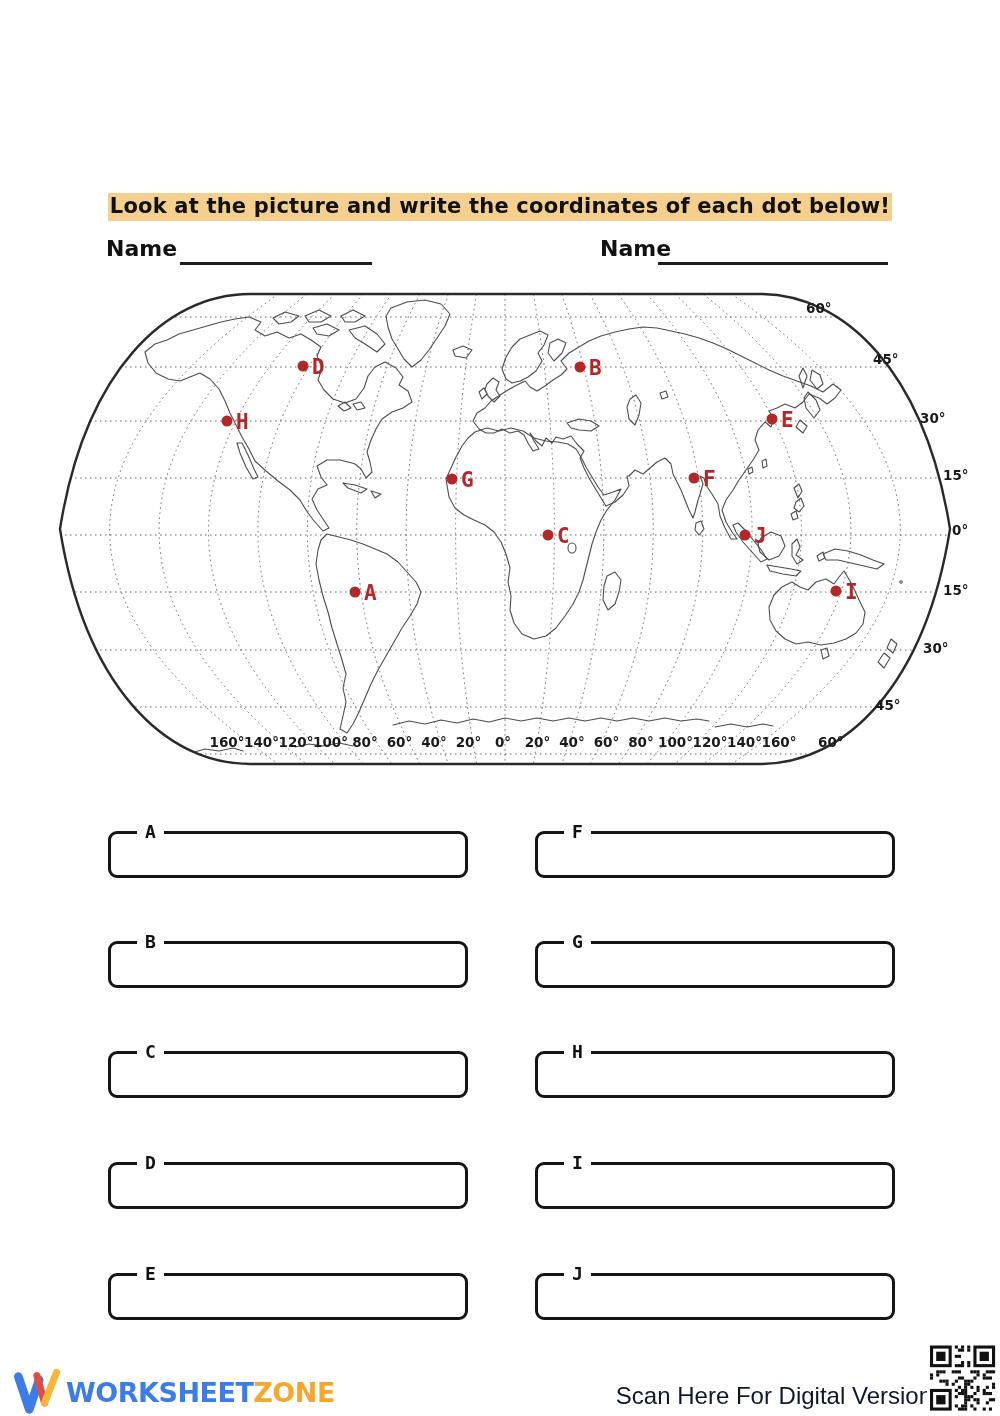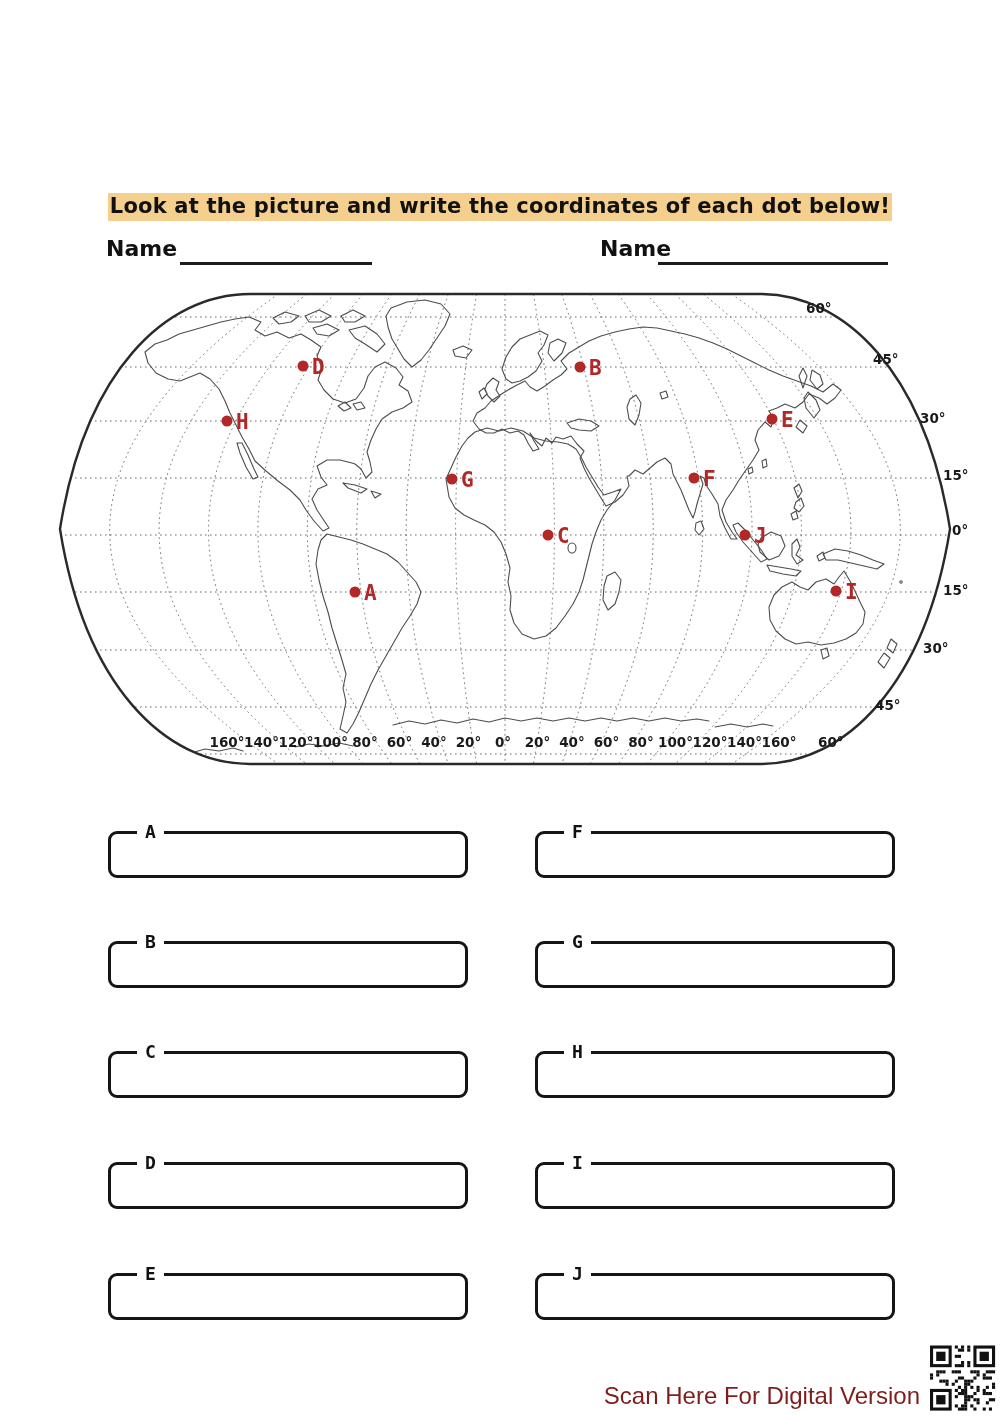--- a/index.html
+++ b/index.html
@@ -28,22 +28,22 @@
                    border:3px solid #151515; border-radius:9px; background:#fff; }
   .answers .abox .lt { position:absolute; top:-13px; left:26px; background:#fff;
                        padding:0 8px; font-family:"DejaVu Sans Mono", monospace;
                        font-weight:bold; font-size:18px; color:var(--ink); }
 
   .brand { position:absolute; left:14px; top:1368px; display:flex; align-items:center; }
   .brand-text { font-weight:bold; font-size:27px; letter-spacing:-0.5px; margin-left:4px; }
   .brand-text .w1 { color:var(--brand-blue,#3c7ce6); }
   .brand-text .w2 { color:var(--brand-orange,#f5a72b); }
 
-  .scan-text { position:absolute; right:80px; top:1382px; font-family:"Liberation Sans", sans-serif;
-               font-size:24px; color:#7f1d1d; }
+  .scan-text { position:absolute; right:68px; top:1382px; font-family:"Liberation Sans", sans-serif;
+               font-size:24px; color:#0f172a; }
 
   .qr { position:absolute; right:2px; top:1342px; width:71px; height:72px; background:#fff; }
 
   svg text.deglbl { font-family:"DejaVu Sans", sans-serif; font-weight:bold; font-size:13.5px; fill:#1a1a1a; }
   svg text.ptlbl  { font-family:"DejaVu Sans Mono", monospace; font-weight:bold; font-size:21px; }
 </style>
 </head>
 <body>
 
 <div class="page">
@@ -244,20 +244,28 @@
         <span class="lt">H</span>
       </div>
       <div class="abox" style="left: 535px; top: 1162px;">
         <span class="lt">I</span>
       </div>
       <div class="abox" style="left: 535px; top: 1273px;">
         <span class="lt">J</span>
       </div>
     </div>
 
+  <div class="brand">
+    <svg width="48" height="48" viewBox="0 0 44 44">
+      <path d="M4,8 L14,38 L23,11" fill="none" stroke="#3c7ce6" stroke-width="8" stroke-linecap="round" stroke-linejoin="round"></path>
+      <path d="M21,7 L28,32" fill="none" stroke="#e14b43" stroke-width="6.5" stroke-linecap="round"></path>
+      <path d="M28,32 L39,4" fill="none" stroke="#f5b63a" stroke-width="6.5" stroke-linecap="round"></path>
+    </svg>
+    <div class="brand-text"><span class="w1">WORKSHEET</span><span class="w2">ZONE</span></div>
+  </div>
 
   <div class="scan-text">Scan Here For Digital Version</div>
 
   <div class="qr">
     <svg id="qrsvg" width="71" height="72" viewBox="0 0 71 72">
         <rect x="0" y="0" width="71" height="72" fill="#fff"></rect>
         <rect x="3" y="3.5" width="21.7" height="21.7" fill="#111"></rect>
         <rect x="6.1" y="6.6" width="15.5" height="15.5" fill="#fff"></rect>
         <rect x="9.2" y="9.7" width="9.3" height="9.3" fill="#111"></rect>
         <rect x="46.4" y="3.5" width="21.7" height="21.7" fill="#111"></rect>

